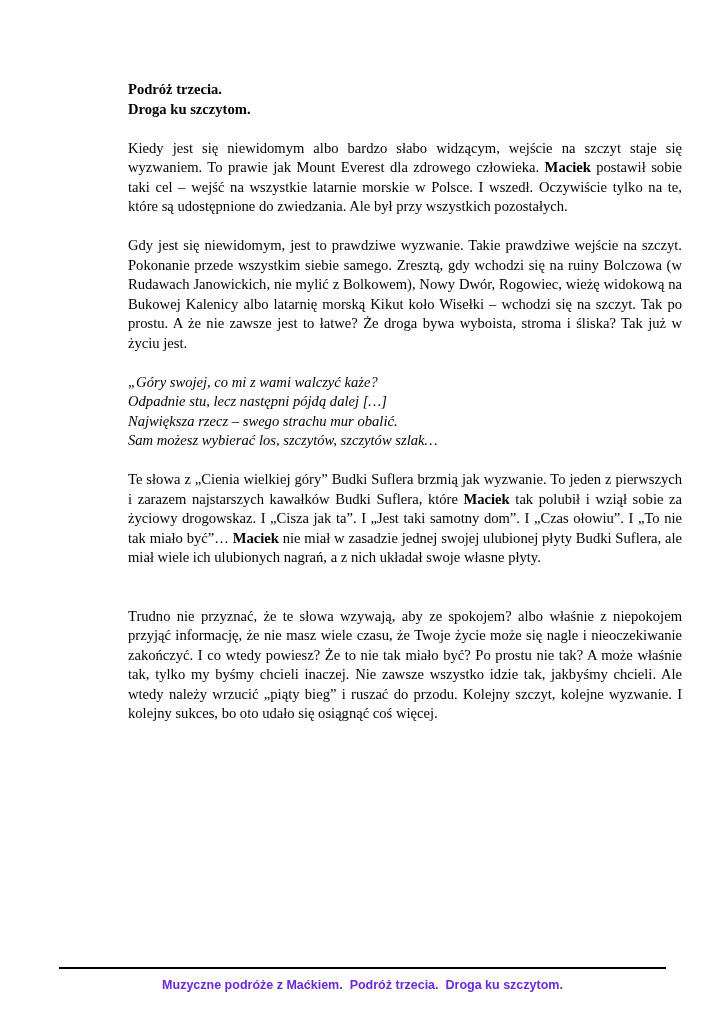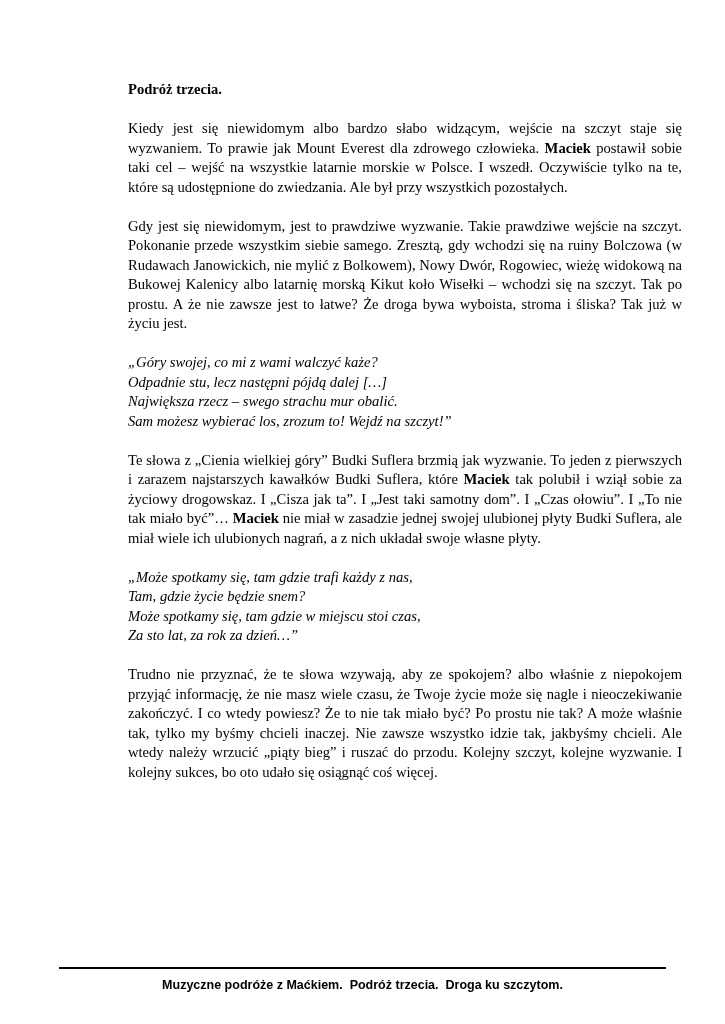--- a/index.html
+++ b/index.html
@@ -54,51 +54,46 @@
     border: none;
     border-top: 2px solid #000000;
     margin: 0 0 9px 0;
   }
   .footer-text {
     text-align: center;
     font-family: "Liberation Sans", "DejaVu Sans", sans-serif;
     font-weight: bold;
     font-size: 12.5px;
     white-space: pre-wrap;
-    color: #000000;
+    color: #6d28d9;
   }
 </style>
 </head>
 <body>
 
 <div class="page">
   <div class="content" id="doc-body">
       <div class="heading">
         <div class="heading-line">Podróż trzecia.</div>
+        <div class="heading-line">Droga ku szczytom.</div>
       </div>
       <div class="gap"></div>
       <div class="para"><span class="">Kiedy jest się niewidomym albo bardzo słabo widzącym, wejście na szczyt staje się wyzwaniem. To prawie jak Mount Everest dla zdrowego człowieka. </span><span class="bold">Maciek</span><span class=""> postawił sobie taki cel – wejść na wszystkie latarnie morskie w Polsce. I wszedł. Oczywiście tylko na te, które są udostępnione do zwiedzania. Ale był przy wszystkich pozostałych.</span></div>
       <div class="gap"></div>
       <div class="para"><span class="">Gdy jest się niewidomym, jest to prawdziwe wyzwanie. Takie prawdziwe wejście na szczyt. Pokonanie przede wszystkim siebie samego. Zresztą, gdy wchodzi się na ruiny Bolczowa (w Rudawach Janowickich, nie mylić z Bolkowem), Nowy Dwór, Rogowiec, wieżę widokową na Bukowej Kalenicy albo latarnię morską Kikut koło Wisełki – wchodzi się na szczyt. Tak po prostu. A że nie zawsze jest to łatwe? Że droga bywa wyboista, stroma i śliska? Tak już w życiu jest.</span></div>
       <div class="gap"></div>
       <div class="quote">
         <div class="quote-line">„Góry swojej, co mi z wami walczyć każe?</div>
         <div class="quote-line">Odpadnie stu, lecz następni pójdą dalej […]</div>
         <div class="quote-line">Największa rzecz – swego strachu mur obalić.</div>
-        <div class="quote-line">Sam możesz wybierać los, zrozum to! Wejdź na szczyt!”</div>
+        <div class="quote-line">Sam możesz wybierać los, szczytów, szczytów szlak…</div>
       </div>
       <div class="gap"></div>
       <div class="para"><span class="">Te słowa z „Cienia wielkiej góry” Budki Suflera brzmią jak wyzwanie. To jeden z pierwszych i zarazem najstarszych kawałków Budki Suflera, które </span><span class="bold">Maciek</span><span class=""> tak polubił i wziął sobie za życiowy drogowskaz. I „Cisza jak ta”. I „Jest taki samotny dom”. I „Czas ołowiu”. I „To nie tak miało być”… </span><span class="bold">Maciek</span><span class=""> nie miał w zasadzie jednej swojej ulubionej płyty Budki Suflera, ale miał wiele ich ulubionych nagrań, a z nich układał swoje własne płyty.</span></div>
       <div class="gap"></div>
-      <div class="quote">
-        <div class="quote-line">„Może spotkamy się, tam gdzie trafi każdy z nas,</div>
-        <div class="quote-line">Tam, gdzie życie będzie snem?</div>
-        <div class="quote-line">Może spotkamy się, tam gdzie w miejscu stoi czas,</div>
-        <div class="quote-line">Za sto lat, za rok za dzień…”</div>
-      </div>
       <div class="gap"></div>
       <div class="para"><span class="">Trudno nie przyznać, że te słowa wzywają, aby ze spokojem? albo właśnie z niepokojem przyjąć informację, że nie masz wiele czasu, że Twoje życie może się nagle i nieoczekiwanie zakończyć. I co wtedy powiesz? Że to nie tak miało być? Po prostu nie tak? A może właśnie tak, tylko my byśmy chcieli inaczej. Nie zawsze wszystko idzie tak, jakbyśmy chcieli. Ale wtedy należy wrzucić „piąty bieg” i ruszać do przodu. Kolejny szczyt, kolejne wyzwanie. I kolejny sukces, bo oto udało się osiągnąć coś więcej.</span></div>
     </div>
   <div class="footer">
     <hr class="footer-rule">
     <div class="footer-text">Muzyczne podróże z Maćkiem.  Podróż trzecia.  Droga ku szczytom.</div>
   </div>
 </div>
 
 </body></html>

